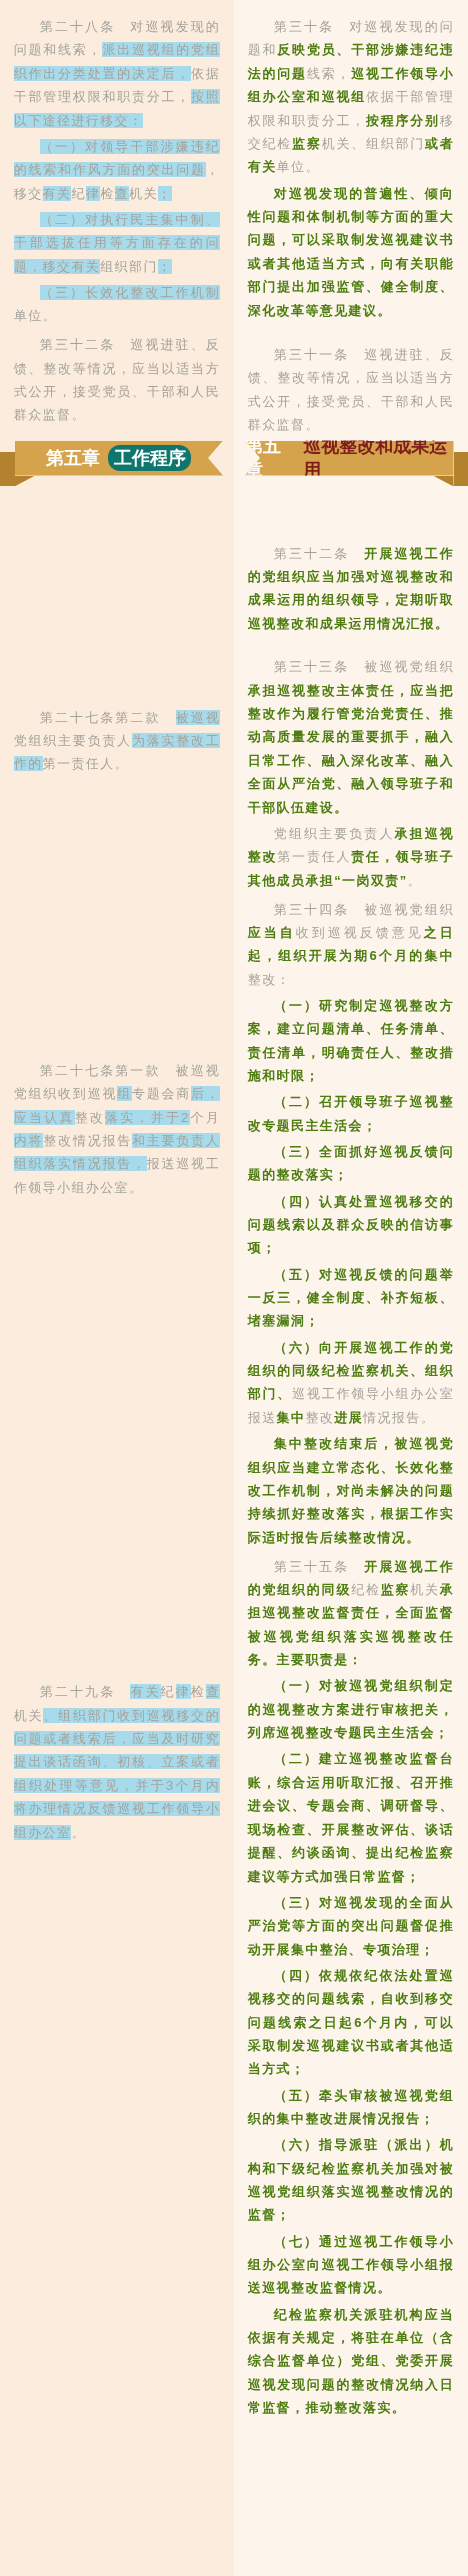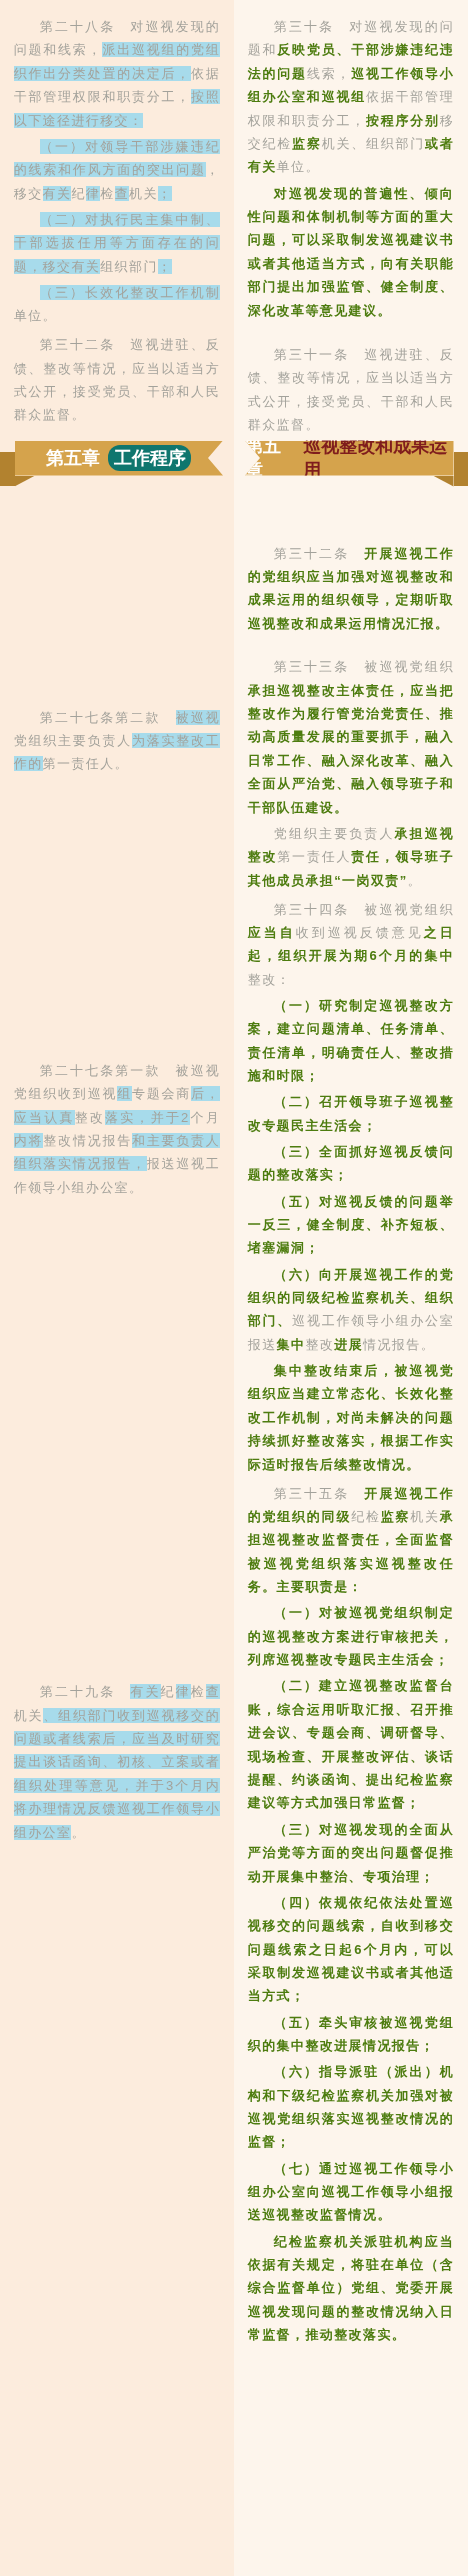--- a/index.html
+++ b/index.html
@@ -99,20 +99,21 @@
       </div>
       <div style="margin-top: 20px;">
         <p class="para"><span class="plain">第三十三条　被巡视党组织</span><span class="em">承担巡视整改主体责任，应当把整改作为履行管党治党责任、推动高质量发展的重要抓手，融入日常工作、融入深化改革、融入全面从严治党、融入领导班子和干部队伍建设。</span></p>
         <p class="para"><span class="plain">党组织主要负责人</span><span class="em">承担巡视整改</span><span class="plain">第一责任人</span><span class="em">责任，领导班子其他成员承担“一岗双责”</span><span class="plain">。</span></p>
       </div>
       <div style="margin-top: 5.5px;">
         <p class="para"><span class="plain">第三十四条　被巡视党组织</span><span class="em">应当自</span><span class="plain">收到巡视反馈意见</span><span class="em">之日起，组织开展为期6个月的集中</span><span class="plain">整改：</span></p>
         <p class="para"><span class="em">（一）研究制定巡视整改方案，建立问题清单、任务清单、责任清单，明确责任人、整改措施和时限；</span></p>
         <p class="para"><span class="em">（二）召开领导班子巡视整改专题民主生活会；</span></p>
         <p class="para"><span class="em">（三）全面抓好巡视反馈问题的整改落实；</span></p>
+        <p class="para"><span class="em">（四）认真处置巡视移交的问题线索以及群众反映的信访事项；</span></p>
         <p class="para"><span class="em">（五）对巡视反馈的问题举一反三，健全制度、补齐短板、堵塞漏洞；</span></p>
         <p class="para"><span class="em">（六）向开展巡视工作的党组织的同级纪检监察机关、组织部门、</span><span class="plain">巡视工作领导小组办公室报送</span><span class="em">集中</span><span class="plain">整改</span><span class="em">进展</span><span class="plain">情况报告。</span></p>
         <p class="para"><span class="em">集中整改结束后，被巡视党组织应当建立常态化、长效化整改工作机制，对尚未解决的问题持续抓好整改落实，根据工作实际适时报告后续整改情况。</span></p>
       </div>
       <div style="margin-top: 5.5px;">
         <p class="para"><span class="plain">第三十五条　</span><span class="em">开展巡视工作的党组织的同级</span><span class="plain">纪检</span><span class="em">监察</span><span class="plain">机关</span><span class="em">承担巡视整改监督责任，全面监督被巡视党组织落实巡视整改任务。主要职责是：</span></p>
         <p class="para"><span class="em">（一）对被巡视党组织制定的巡视整改方案进行审核把关，列席巡视整改专题民主生活会；</span></p>
         <p class="para"><span class="em">（二）建立巡视整改监督台账，综合运用听取汇报、召开推进会议、专题会商、调研督导、现场检查、开展整改评估、谈话提醒、约谈函询、提出纪检监察建议等方式加强日常监督；</span></p>
         <p class="para"><span class="em">（三）对巡视发现的全面从严治党等方面的突出问题督促推动开展集中整治、专项治理；</span></p>
         <p class="para"><span class="em">（四）依规依纪依法处置巡视移交的问题线索，自收到移交问题线索之日起6个月内，可以采取制发巡视建议书或者其他适当方式；</span></p>

